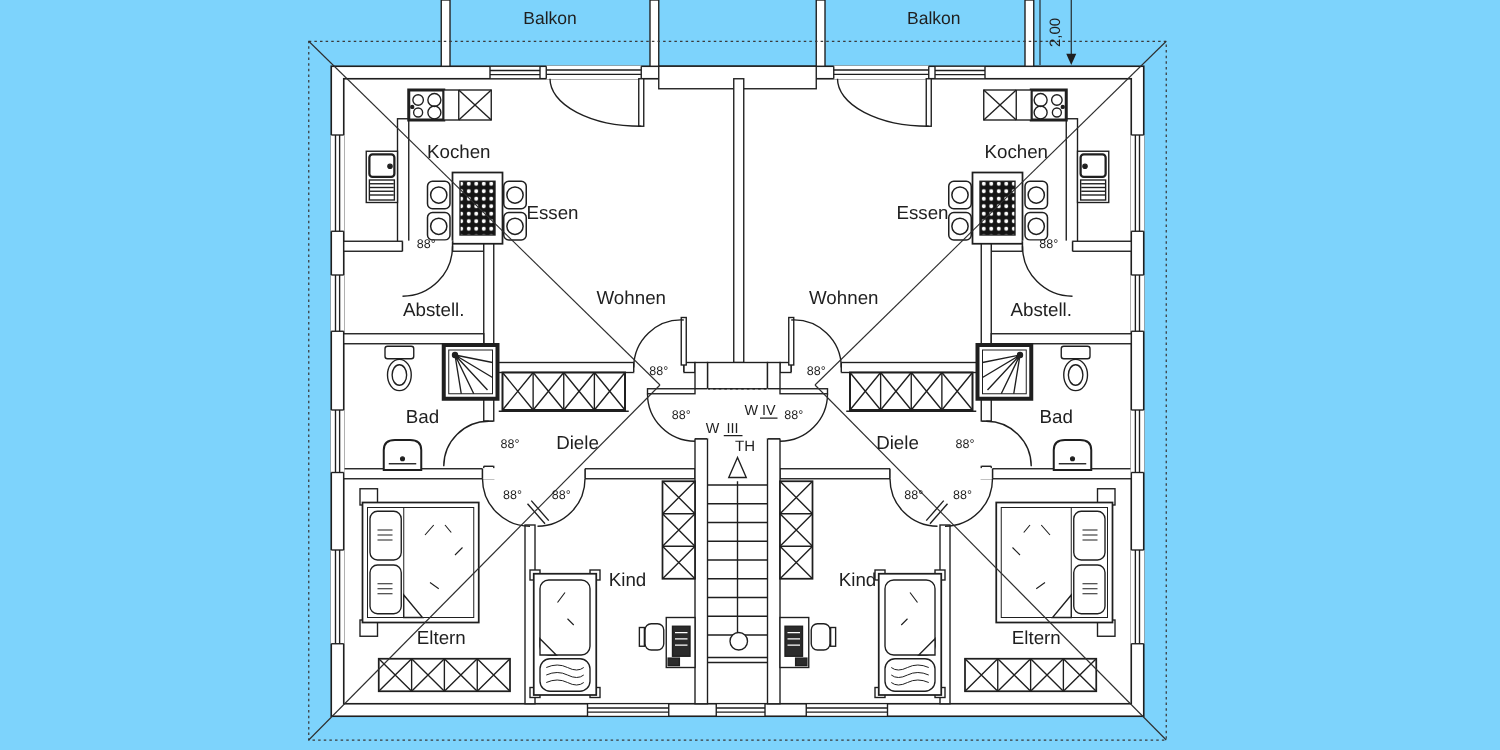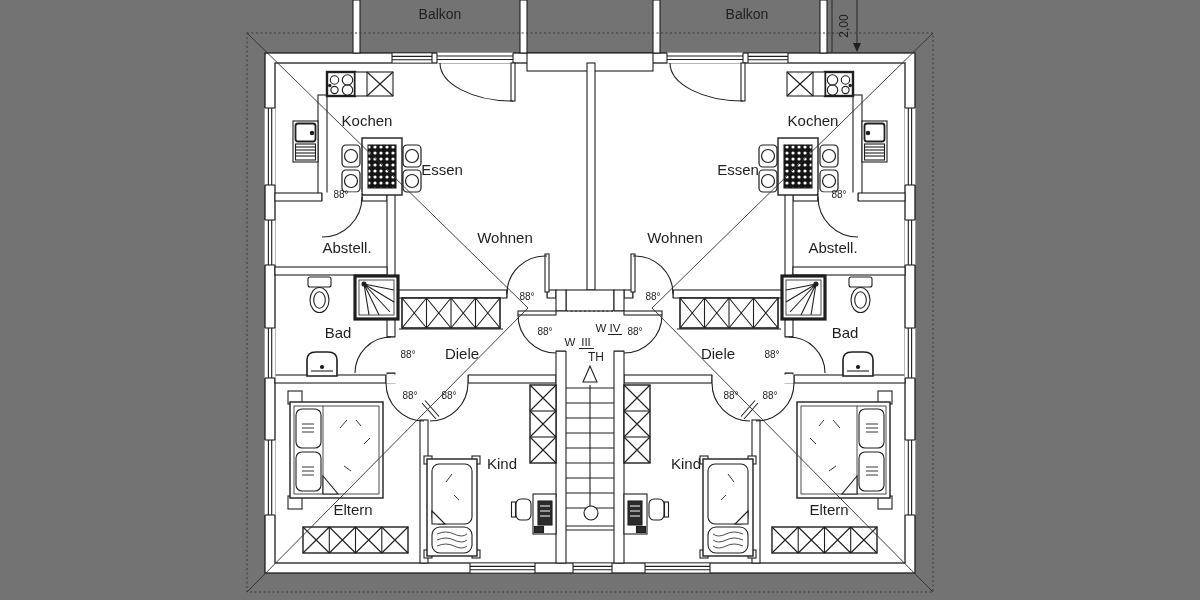--- a/index.html
+++ b/index.html
@@ -1,16 +1,16 @@
 <!DOCTYPE html>
 <html><head>
 <meta charset="utf-8">
 <style>
   html,body{margin:0;padding:0;background:#ffffff}
-  .stage{width:1200px;height:600px;background:#737373;position:relative;overflow:hidden}
+  .stage{width:1200px;height:600px;background:#7dd3fc;position:relative;overflow:hidden}
   svg{display:block}
   text{font-family:"Liberation Sans","DejaVu Sans",sans-serif;fill:#1f1f1f}
   .room-label{font-size:15px;text-anchor:middle}
   .balcony-label{font-size:14px;text-anchor:middle}
   .angle-label{font-size:10px;text-anchor:middle}
   .th-label{font-size:12px;text-anchor:middle}
   .w-label{font-size:11.5px;text-anchor:middle}
   .dim-label{font-size:12px;text-anchor:middle}
 </style>
 </head>

